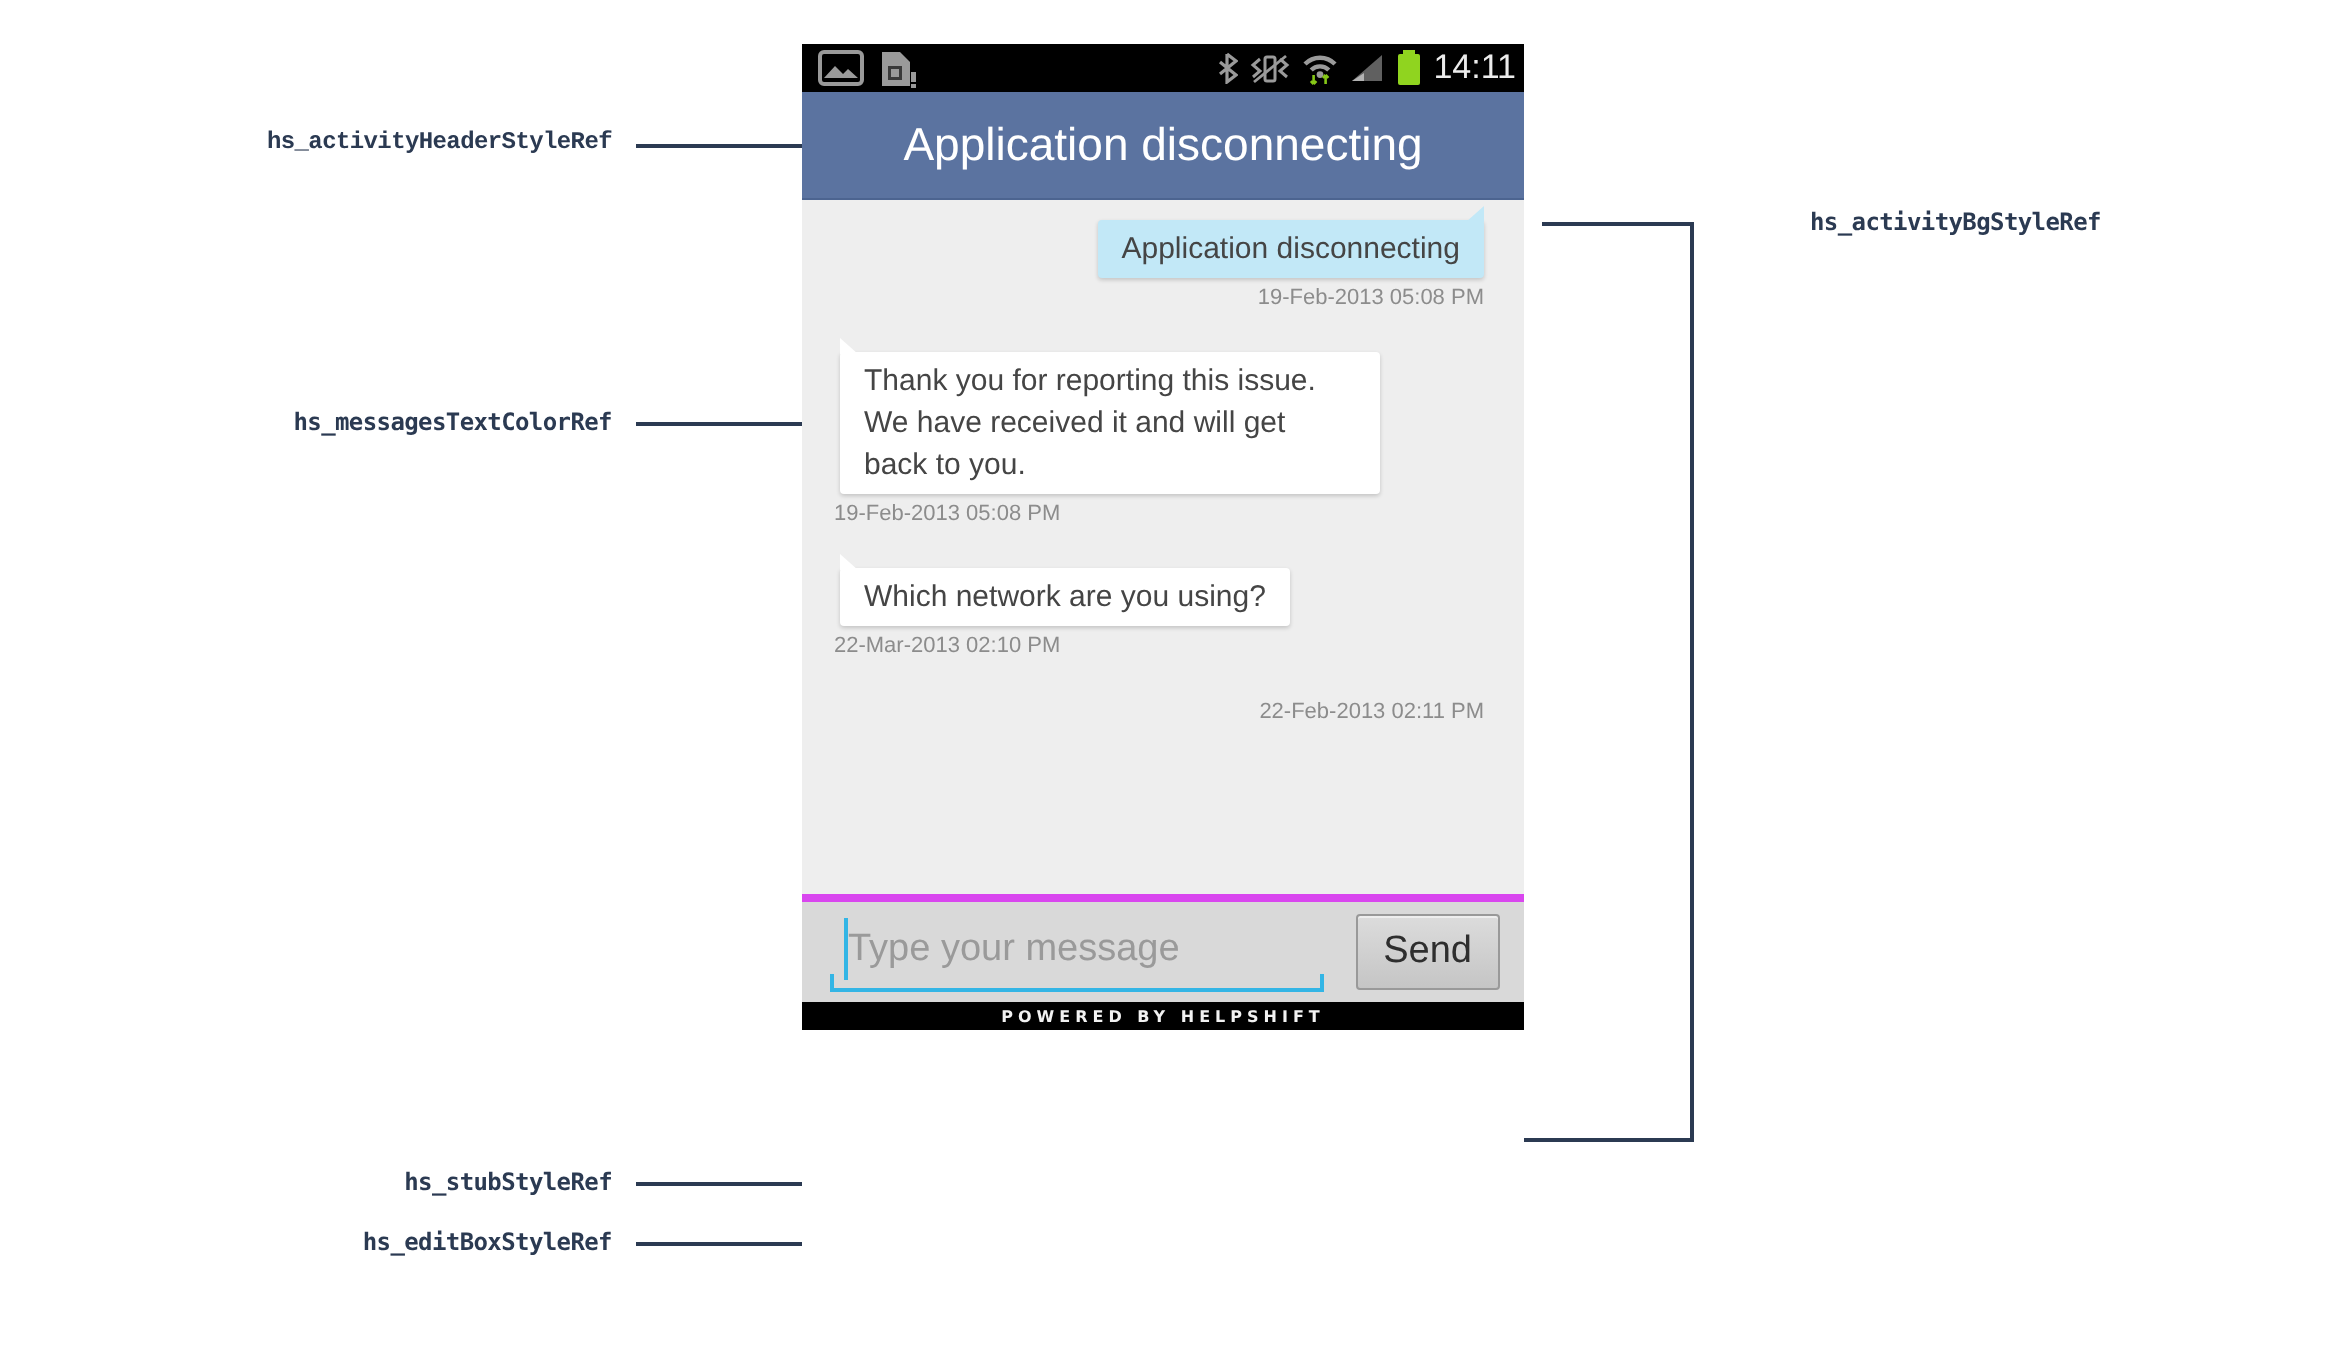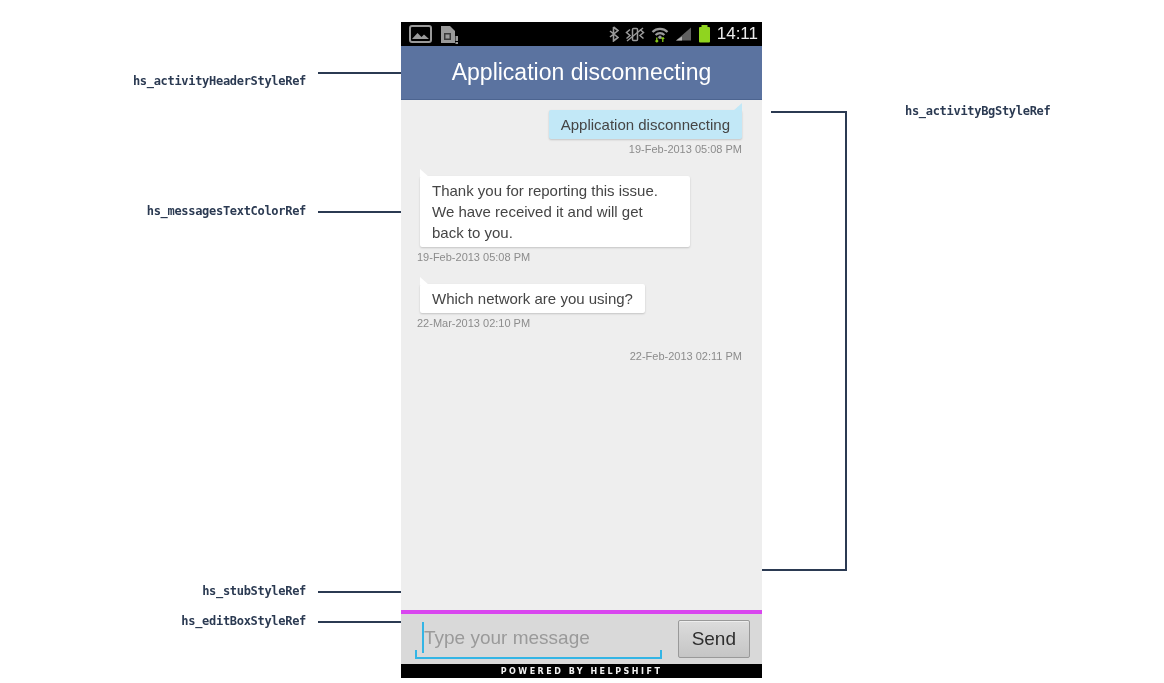--- a/index.html
+++ b/index.html
@@ -7,21 +7,21 @@
           font-family:"Liberation Sans",sans-serif;}
 
   
   .anno-label{position:absolute;font-family:"DejaVu Sans Mono",monospace;font-weight:bold;
               font-size:12px;letter-spacing:-0.3px;color:var(--annotation,#2b3a52);white-space:nowrap;}
   .anno-left{right:858px;text-align:right;}
   .anno-line{position:absolute;height:1.5px;background:var(--annotation,#2b3a52);}
   .bracket-seg{position:absolute;background:var(--annotation,#2b3a52);}
 
   
-  #phone{position:absolute;left:401px;top:22px;width:361px;height:656px;display:flex;flex-direction:column;
+  #phone{position:absolute;left:401px;top:22px;width:361px;height:493px;display:flex;flex-direction:column;
          background:var(--chat-bg,#eee);}
 
   
   .status-bar{height:24px;background:#000;display:flex;align-items:center;flex:0 0 auto;}
   .sb-left{display:flex;align-items:center;gap:7px;padding-left:8px;}
   .sb-right{margin-left:auto;display:flex;align-items:center;gap:6px;padding-right:4px;}
   .sb-time{color:#ececec;font-size:17px;line-height:24px;}
   .sb-icon{display:block;}
 
   
@@ -65,21 +65,21 @@
   
   .powered-footer{flex:0 0 auto;height:14px;background:#000;display:flex;align-items:center;justify-content:center;}
   .powered-footer span{color:#f2f2f2;font-size:8px;font-weight:bold;letter-spacing:2.5px;
             font-family:"DejaVu Sans",sans-serif;}
 </style>
 </head>
 <body>
 
 <div id="canvas">
 
-  <div class="anno-label anno-left" style="top:74px;">hs_activityHeaderStyleRef</div>
+  <div class="anno-label anno-left" style="top:64px;font-family:Liberation Mono, monospace;">hs_activityHeaderStyleRef</div>
   <div class="anno-line" style="left:318px;top:72px;width:83px;"></div>
 
   <div class="anno-label anno-left" style="top:204px;">hs_messagesTextColorRef</div>
   <div class="anno-line" style="left:318px;top:211px;width:83px;"></div>
 
   <div class="anno-label anno-left" style="top:584px;">hs_stubStyleRef</div>
   <div class="anno-line" style="left:318px;top:591px;width:83px;"></div>
 
   <div class="anno-label anno-left" style="top:614px;text-align:center;">hs_editBoxStyleRef</div>
   <div class="anno-line" style="left:318px;top:621px;width:83px;"></div>

